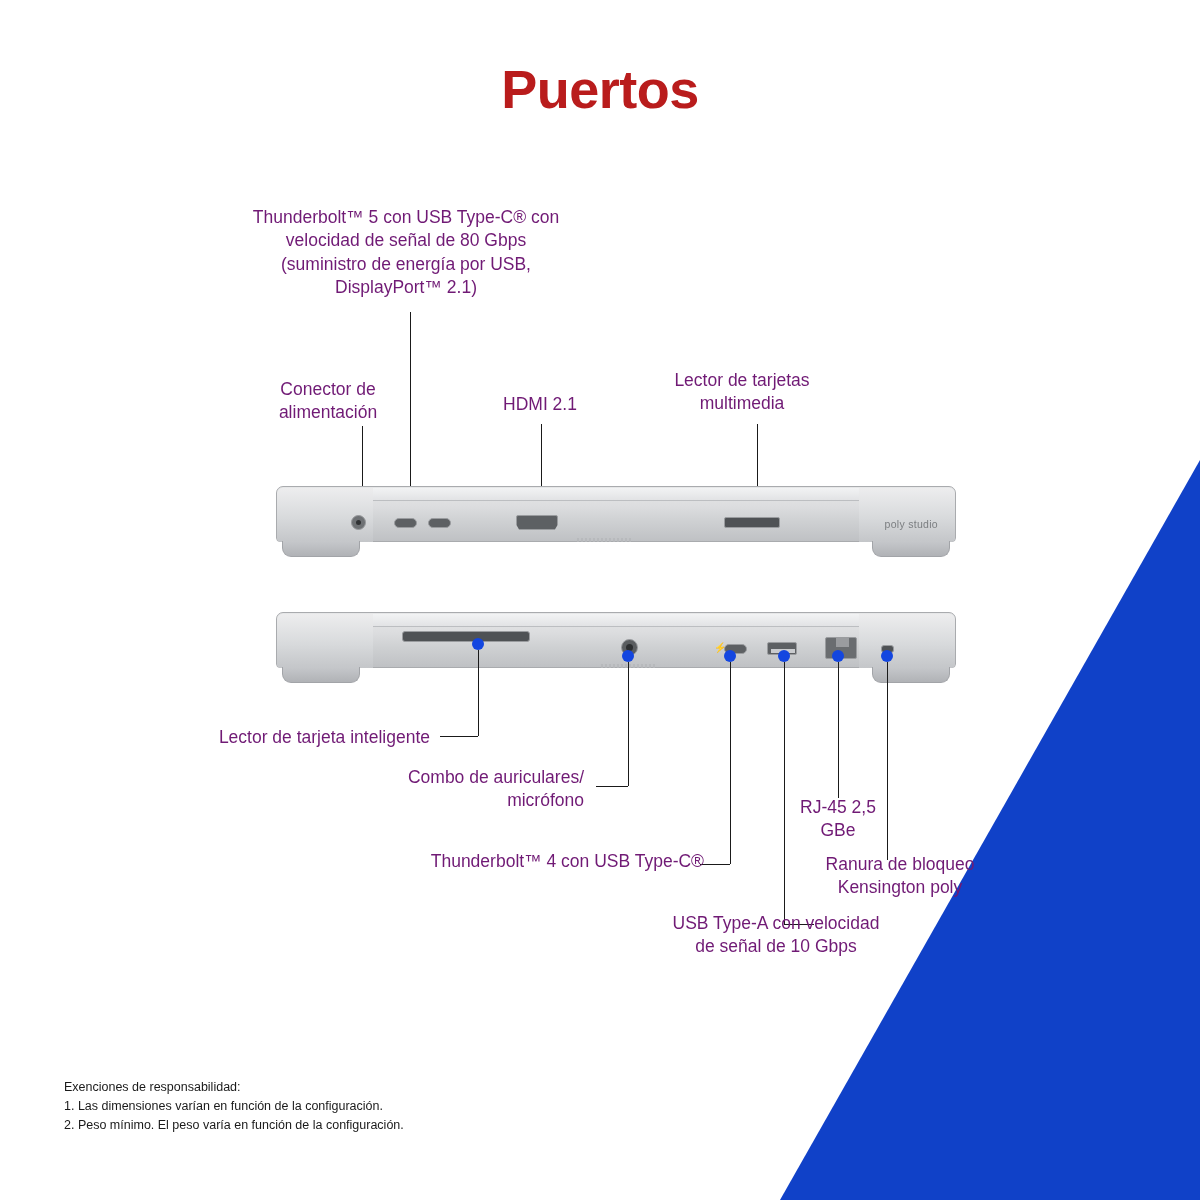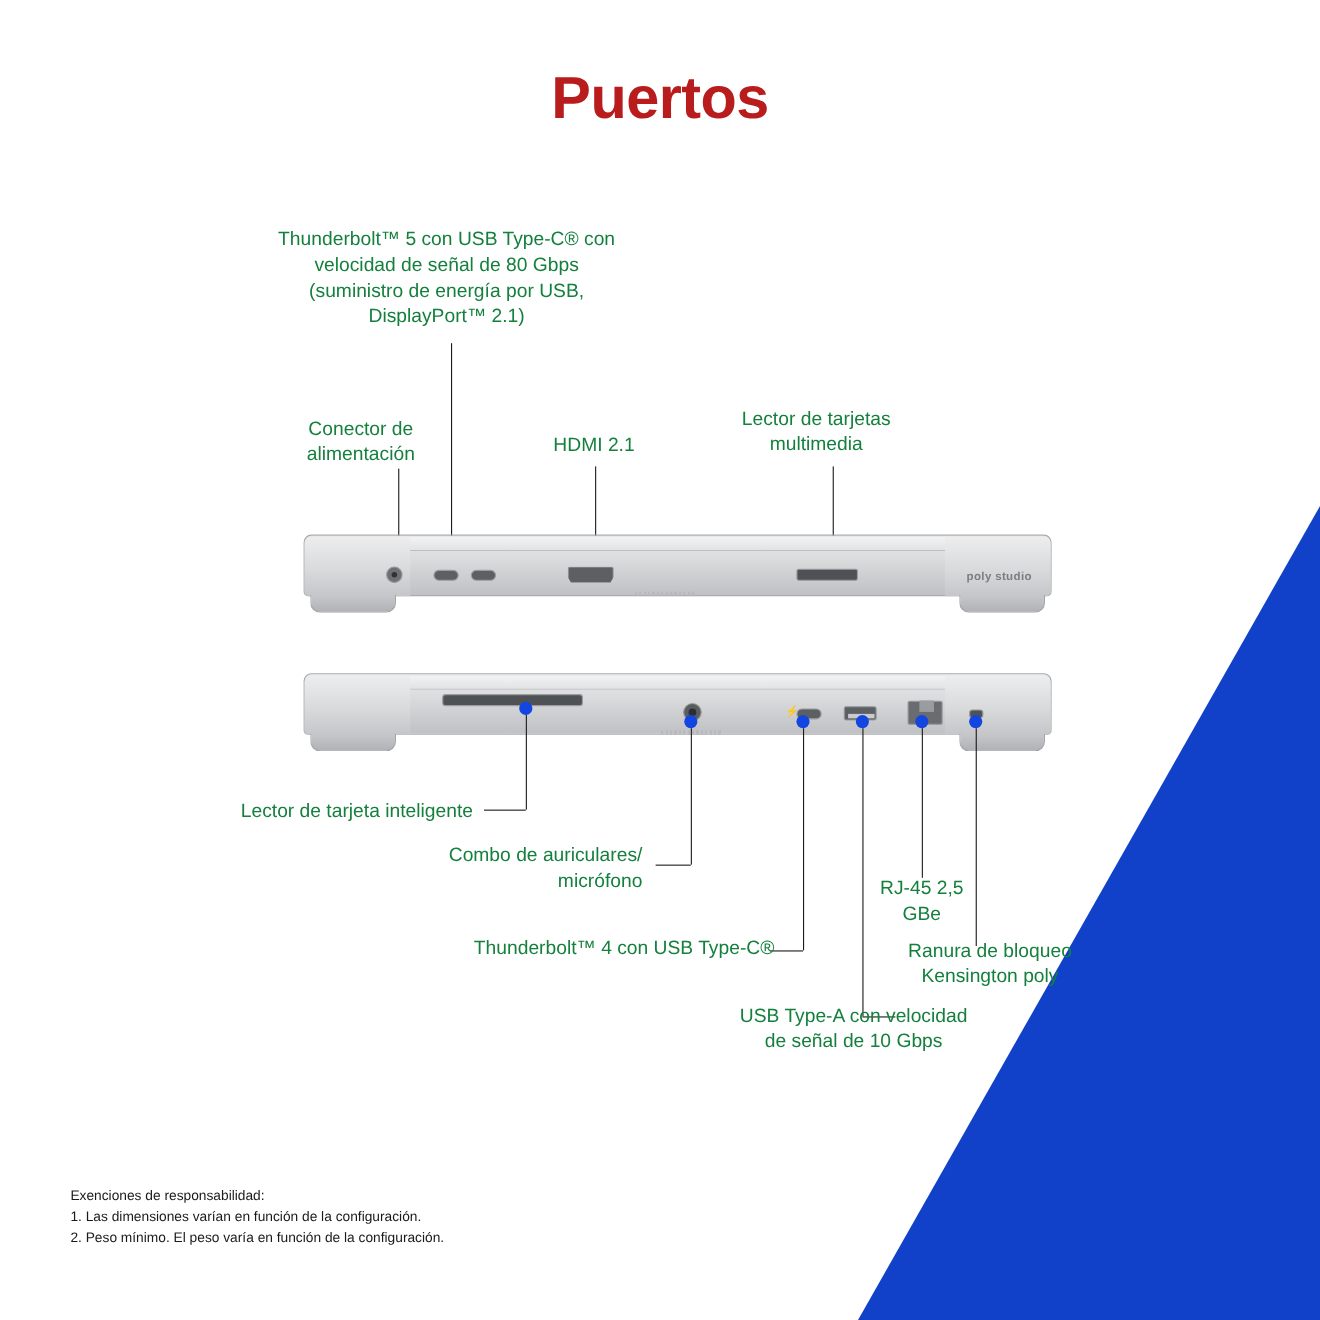--- a/index.html
+++ b/index.html
@@ -41,21 +41,21 @@
     font-weight: bold;
     letter-spacing: -0.5px;
     color: #b91c1c;
   }
 
   
   .label {
     position: absolute;
     font-size: 17.5px;
     line-height: 1.33;
-    color: #15803d;
+    color: #701a75;
     white-space: pre-line;
   }
   .label.center { text-align: center; }
   .label.right  { text-align: right; }
 
   
   .leader {
     position: absolute;
     background: #1a1a1a;
   }
@@ -227,21 +227,20 @@
     font-size: 10px;
     color: #76797c;
     line-height: 1;
   }
 
   .brand-poly {
     position: absolute;
     font-size: 10.5px;
     color: #7b7e81;
     letter-spacing: .3px;
-    font-weight: bold;
   }
 
   
   .footnotes {
     position: absolute;
     left: 64px;
     top: 1078px;
     font-size: 12.5px;
     line-height: 1.5;
     color: #1a1a1a;

